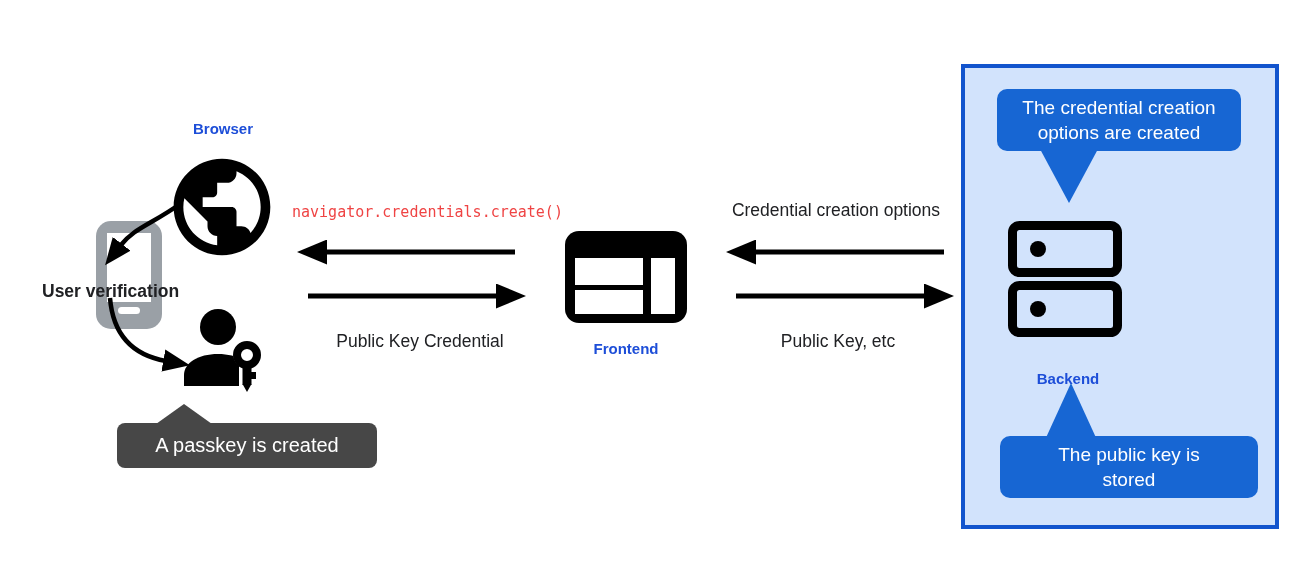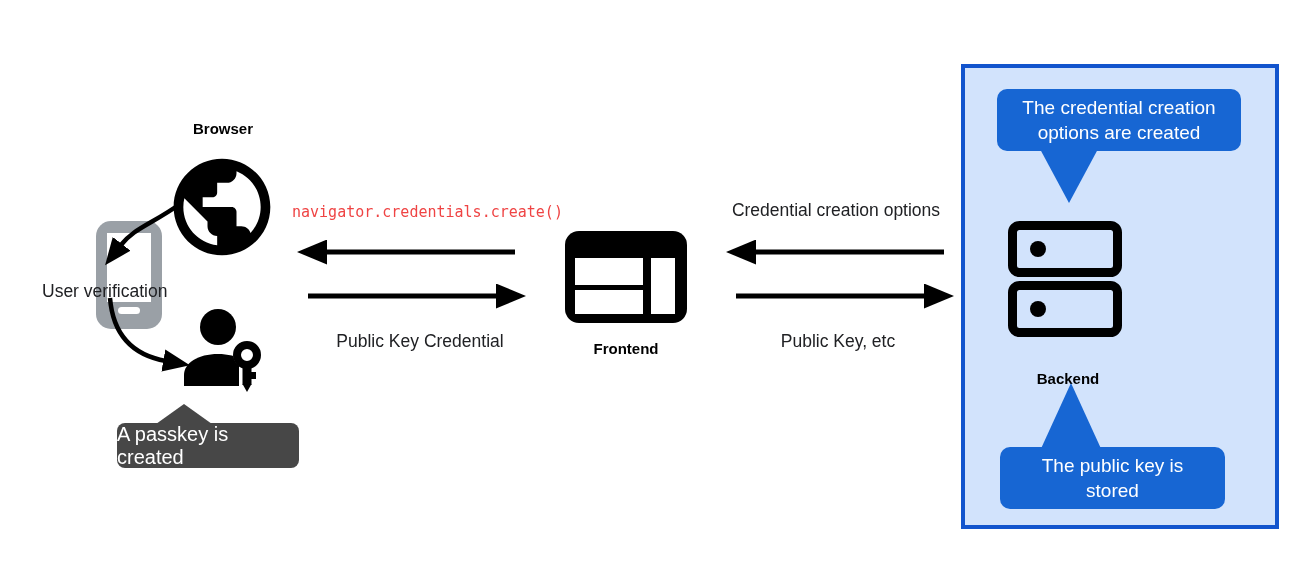--- a/index.html
+++ b/index.html
@@ -1,45 +1,45 @@
 <!DOCTYPE html>
 <html><head>
 <meta charset="utf-8">
 <style>
   html,body{margin:0;padding:0;background:#fff;}
   .canvas{
     position:relative;width:1310px;height:568px;background:#ffffff;overflow:hidden;
     font-family:"Liberation Sans",sans-serif;color:#202124;
   }
   .abs{position:absolute;}
-  .node-label{font-weight:bold;font-size:15px;color:#000000;text-align:center;}
+  .node-label{font-weight:bold;font-size:15px;color:#1d4ed8;text-align:center;}
   .msg-label{font-size:17.5px;color:#202124;text-align:center;white-space:nowrap;}
   .code-label{font-family:"DejaVu Sans Mono",monospace;font-size:15px;color:#ef4444;white-space:nowrap;}
   
   .tooltip-dark{
     background:#474747;color:#fff;font-size:20px;border-radius:8px;
     display:flex;align-items:center;justify-content:center;
-    width:182px;height:45px;
+    width:260px;height:45px;
   }
   .tooltip-dark-pointer{
     width:0;height:0;border-left:28px solid transparent;border-right:28px solid transparent;
     border-bottom:20px solid #474747;
   }
   
   .backend-panel{
     left:961px;top:64px;width:318px;height:465px;box-sizing:border-box;
     background:#d2e3fc;border:4px solid #1254cd;
   }
   .callout-blue{
     background:#1766d3;color:#fff;font-size:19px;line-height:1.32;border-radius:10px;
     display:flex;align-items:center;justify-content:center;text-align:center;
     box-sizing:border-box;
   }
   .callout-top{left:997px;top:89px;width:244px;height:62px;padding:3px 12px;}
-  .callout-bottom{left:1000px;top:447px;width:225px;height:62px;padding:8px 40px;}
+  .callout-bottom{left:1000px;top:436px;width:258px;height:62px;padding:8px 40px;}
   .pointer-down{
     width:0;height:0;border-left:29px solid transparent;border-right:29px solid transparent;
     border-top:54px solid #1766d3;left:1040px;top:149px;
   }
   .pointer-up{
     width:0;height:0;border-left:32px solid transparent;border-right:32px solid transparent;
     border-bottom:70px solid #1766d3;left:1039px;top:383px;
   }
   .overlay{position:absolute;left:0;top:0;pointer-events:none;}
 </style>
@@ -53,21 +53,21 @@
   <svg class="abs" style="left:164px;top:149px;" width="116" height="116" viewBox="0 0 24 24">
     <path fill="#000" d="M12 2C6.48 2 2 6.48 2 12s4.48 10 10 10 10-4.48 10-10S17.52 2 12 2zm-1 17.93c-3.95-.49-7-3.85-7-7.93 0-.62.08-1.21.21-1.79L9 15v1c0 1.1.9 2 2 2v1.93zm6.9-2.54c-.26-.81-1-1.39-1.9-1.39h-1v-3c0-.55-.45-1-1-1H8v-2h2c.55 0 1-.45 1-1V7h2c1.1 0 2-.9 2-2v-.41c2.93 1.19 5 4.06 5 7.41 0 2.08-.8 3.97-2.1 5.39z"></path>
   </svg>
 
   <svg class="abs" style="left:95px;top:220px;" width="68" height="110" viewBox="0 0 68 110">
     <rect x="1" y="1" width="66" height="108" rx="15" fill="#9aa0a6"></rect>
     <rect x="12" y="13" width="44" height="69" fill="#ffffff"></rect>
     <rect x="23" y="87" width="22" height="7" rx="3.5" fill="#ffffff"></rect>
   </svg>
 
-  <div class="abs msg-label" style="left:42px;top:281px;">User verification</div>
+  <div class="abs msg-label" style="left:42px;top:281px;font-weight:bold;">User verification</div>
 
   <svg class="abs" style="left:178px;top:306px;" width="90" height="90" viewBox="0 0 90 90">
     <circle cx="40" cy="21" r="18" fill="#000"></circle>
     <path d="M40 48 c-20 0 -34 9 -34 21 v11 h68 v-11 c0 -12 -14 -21 -34 -21 z" fill="#000"></path>
 
     <g stroke="#fff" stroke-width="7" fill="none">
       <circle cx="69" cy="49" r="10"></circle>
       <rect x="64.5" y="58" width="9" height="23"></rect>
     </g>
     <g fill="#000">

